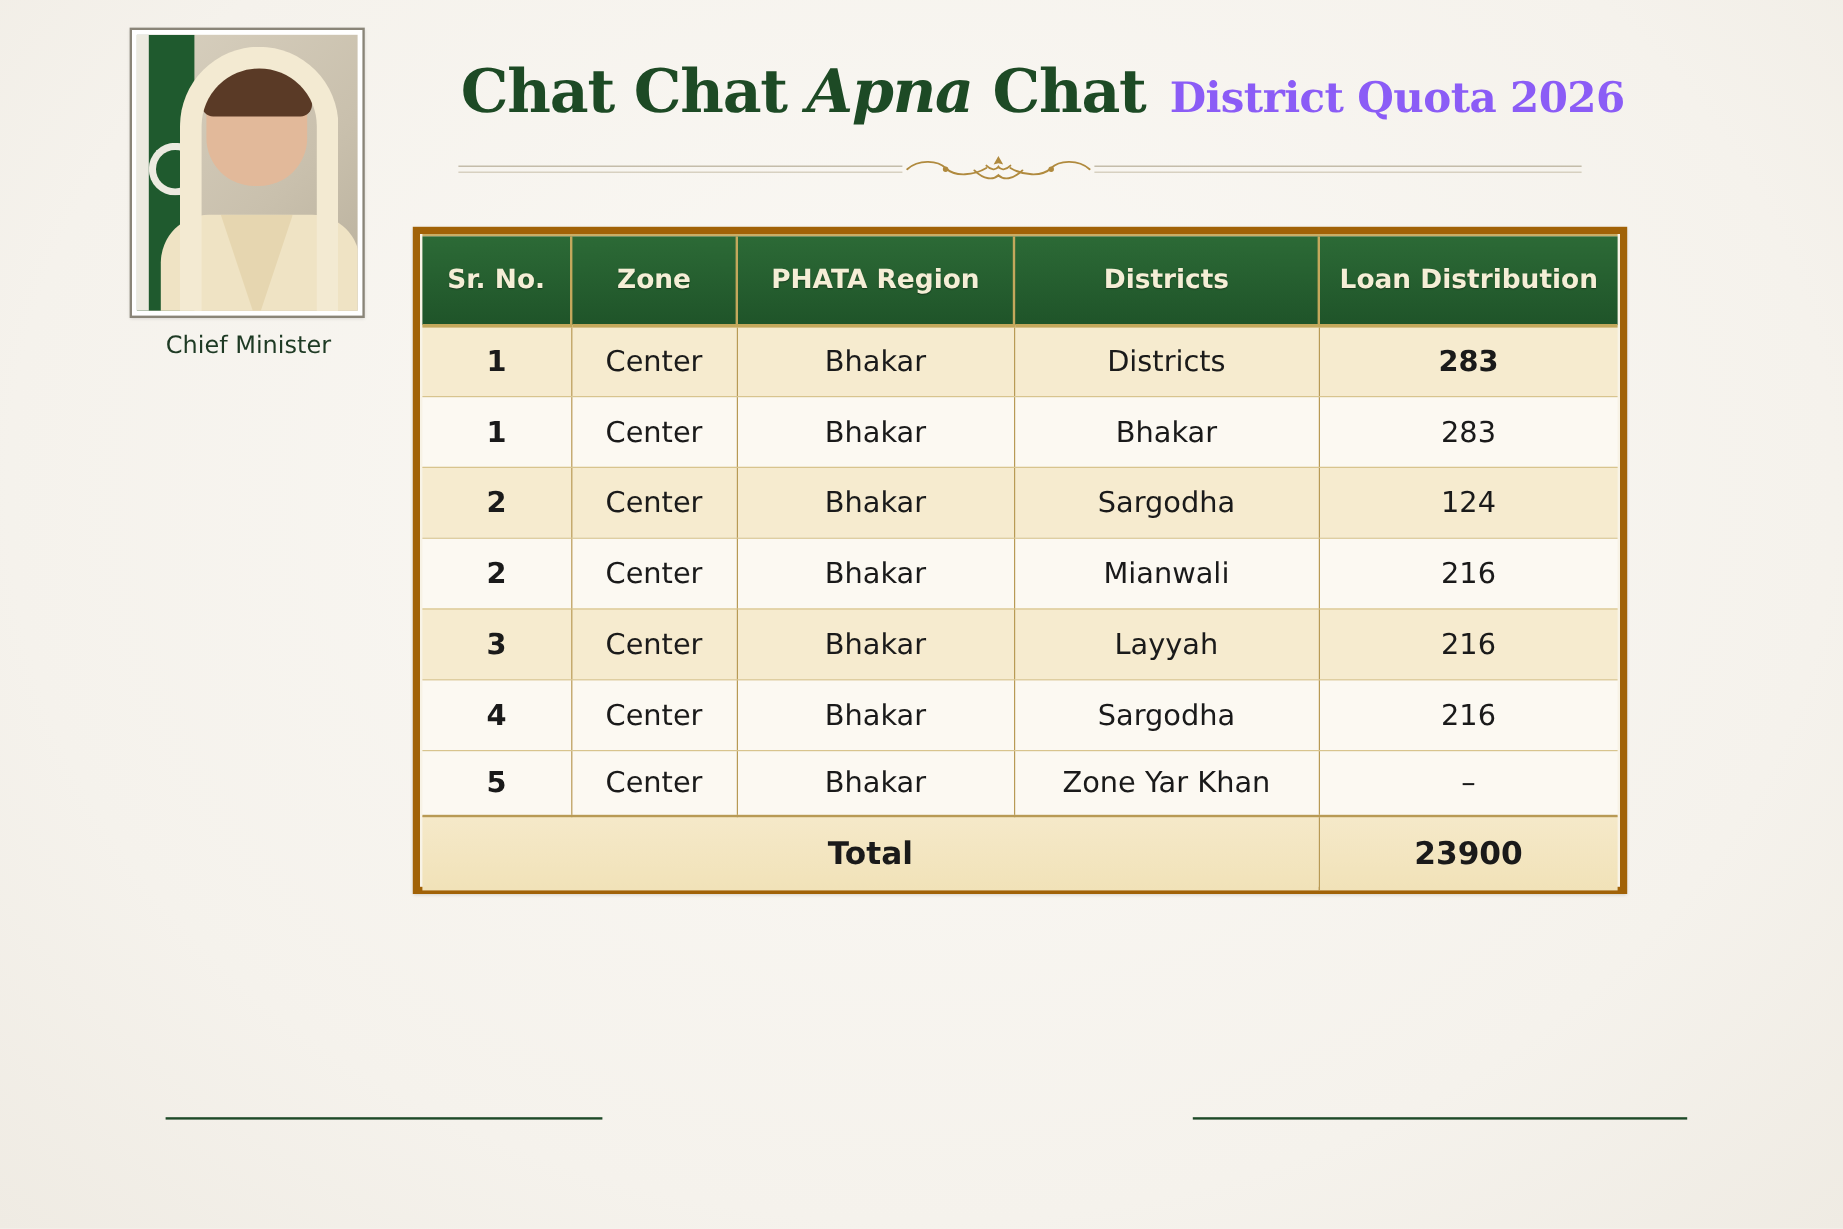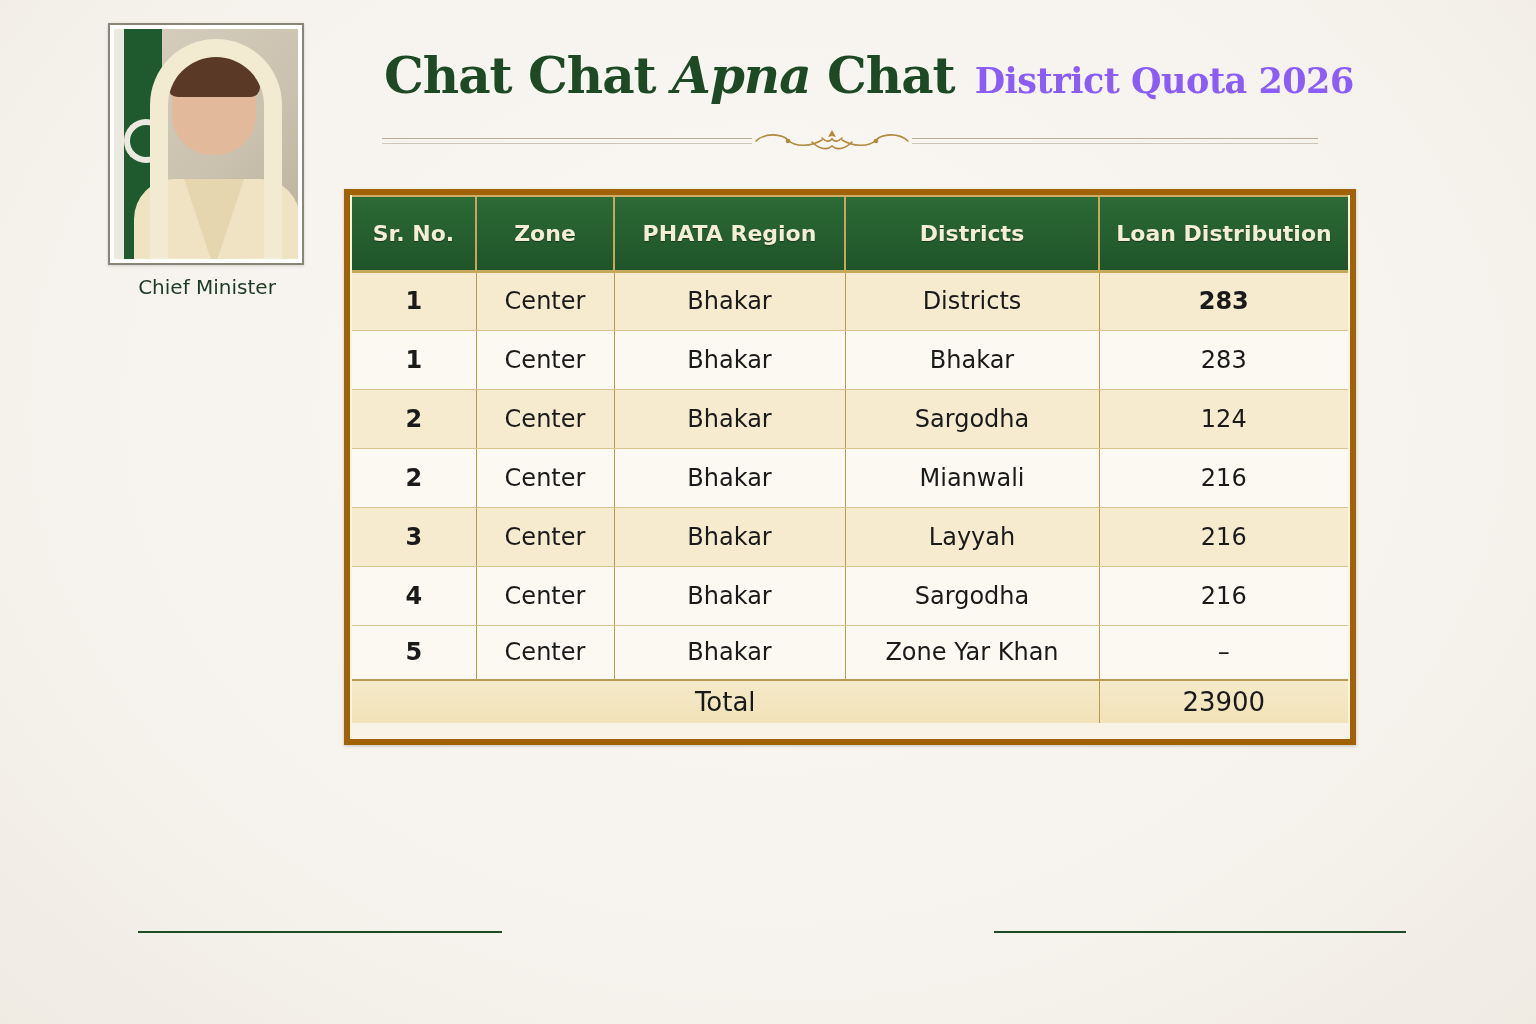--- a/index.html
+++ b/index.html
@@ -66,21 +66,21 @@
     font-size: 24px; text-align: center; height: 59px; color: #1a1a1a;
     border-right: 1px solid #b89a55; border-bottom: 1px solid #d8c48e;
   }
   tbody td:last-child { border-right: none; font-weight: bold; }
   tbody td:first-child { font-weight: bold; }
   tbody tr.odd td { background: #f6ebcf; }
   tbody tr.even td { background: #fcf9f2; }
   tbody tr.last td { height: 55px; }
   tfoot td {
     background: linear-gradient(#f5e9c9, #f1e2b8);
-    font-size: 26px; font-weight: normal; text-align: center; height: 43px;
+    font-size: 26px; font-weight: bold; text-align: center; height: 62px;
     border-top: 2px solid #b89a55;
   }
   tfoot td.total-label { border-right: 1px solid #b89a55; }
 
   
   .footer { position: absolute; left: 138px; top: 896px; width: 1268px; height: 80px; }
   .footer .fline { position: absolute; top: 35px; height: 2px; background: #1e4a28; }
   .footer .url {
     position: absolute; left: 0; right: 0; top: 2px; text-align: center;
     font-family: "DejaVu Serif", serif; font-style: italic; font-size: 44px; color: #1b4424;

